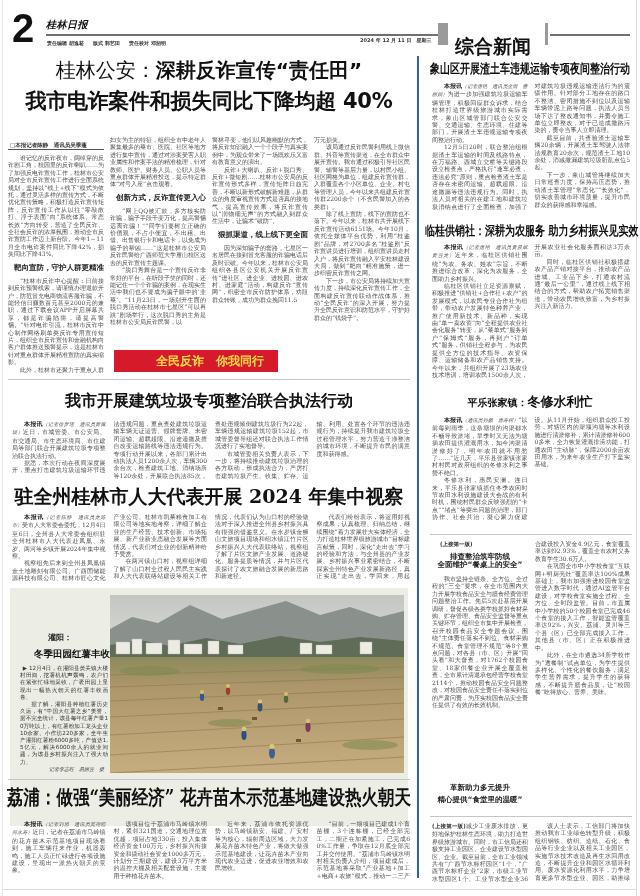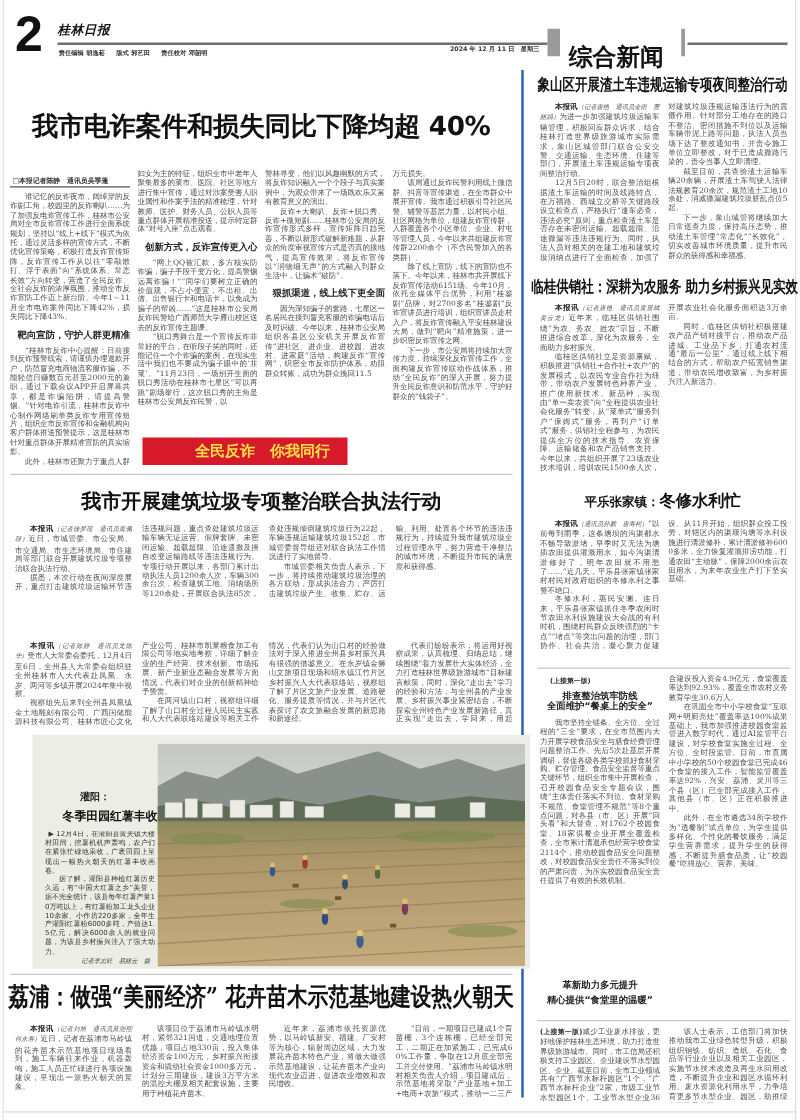--- a/index.html
+++ b/index.html
@@ -52,21 +52,21 @@
 .h-r1{left:425px;top:60px;width:210px;font-size:10px;line-height:13px;transform:scaleY(1.3);transform-origin:top}
 .h-r2{left:425px;top:222px;width:210px;font-size:10px;line-height:13px;transform:scaleY(1.3);transform-origin:top}
 .h-r3{left:425px;top:393px;width:210px;font-size:13px;line-height:17px}
 .h-r3 .pre{font-size:10px}
 
 
 .banner{left:114px;top:350px;width:164px;height:22px;background:#d6192b;color:#fde047;font:700 12px/22px "DejaVu Sans",sans-serif;padding-left:42px;white-space:nowrap}
 .banner .r{margin-left:12px}
 
 
-.feat{left:26px;top:588px;width:398px;height:187px;background:#eceee6}
+.feat{left:10px;top:588px;width:398px;height:238px;background:#eceee6}
 .feat-place{left:0;top:44px;width:100px;text-align:center;font:700 8px/10px "DejaVu Serif",serif;color:#222}
 .feat-title{left:0;top:60px;width:100px;text-align:right;font:700 9.5px/12px "DejaVu Serif",serif;color:#111;white-space:nowrap}
 .feat-text{left:10px;top:77px;width:88px;height:100px;overflow:hidden;font:5.6px/7.2px "DejaVu Sans",sans-serif;color:#333;text-align:justify;word-break:break-all}
 .feat-text p{text-indent:2em}
 .feat-text p.first{text-indent:0.5em}
 .feat-credit{left:10px;top:178px;width:84px;text-align:right;font:italic 5px/7px "DejaVu Serif",serif;color:#444;white-space:nowrap}
 .photo{position:absolute;left:100px;top:7px}
 
 
 .cont-label{font-family:"DejaVu Sans",sans-serif;font-weight:700;font-size:5.5px;color:#333}
@@ -90,20 +90,23 @@
   <div class="a date">
     <span>2024 年 12 月 11 日</span><span class="wd">星期三</span>
   </div>
   <div class="a secbox"></div>
   <div class="a section-title">综合新闻</div>
   <div class="a secbar"></div>
   <div class="a hrule-r"></div>
 
   <div class="a blue-div"></div>
 
+  <div class="hl lead-h1">
+    <span class="pre">桂林公安：</span><span class="main">深耕反诈宣传“责任田”</span>
+  </div>
   <div class="hl lead-h2">我市电诈案件和损失同比下降均超 40%</div>
 
   <div class="body" style="left:8px;top:141px;width:96px;height:232px;">
     <div class="lead-byline">□本报记者陈静　通讯员吴季蓬</div>
     <p>谁记忆的反诈夜市，阔绰穿的反诈剧工角，校园里的反诈喇叭……为了加强反电诈宣传工作，桂林市公安局对全市反诈宣传工作进行全面系统规划，坚持以“线上+线下”模式为依托，通过灵活多样的宣传方式，不断优化宣传策略，积极打造反诈宣传矩阵，反诈宣传工作从以往“零敲散打、浮于表面”向“系统体系、常态长效”方向转变，营造了全民反诈、全社会反诈的浓厚氛围，推动全市反诈宣防工作迈上新台阶。今年1～11月全市电诈案件同比下降42%，损失同比下降43%。</p>
     <div class="sub">靶向宣防，守护人群更精准</div>
     <p>“桂林市反诈中心提醒：日前接到反诈预警线索，请谨慎办理退款开户，防范冒充电商物流客服诈骗，不能轻信日赚数百元甚至2000元的兼职，通过下载会议APP开启屏幕共享，都是诈骗陷阱，请提高警惕。”针对电诈引流，桂林市反诈中心制作网络刷单类反诈专用宣传短片，组织全市反诈宣传和金融机构向客户群体推送预警提示，这是桂林市针对重点群体开展精准宣防的真实缩影。</p>
     <p>此外，桂林市还聚力于重点人群的精准宣防，针对高发的冒充客服类诈骗受害人多以中老年</p>
   </div>
   <div class="body" style="left:110px;top:136px;width:96px;height:210px;">
@@ -131,20 +134,21 @@
 
   <div class="rule" style="left:8px;top:379px;width:402px;"></div>
 
   <div class="hl h-b">我市开展建筑垃圾专项整治联合执法行动</div>
   <div class="body cols4" style="left:12px;top:420px;width:398px;height:60px;">
     <p><b class="dl">本报讯</b><span class="byl">（记者徐梦瑶　通讯员黄佩琰）</span><span>近日，市城管委、市公安局、市交通局、市生态环境局、市住建局等部门联合开展建筑垃圾专项整治联合执法行动。</span></p>
     <p>据悉，本次行动在夜间深度展开，重点打击建筑垃圾运输环节违法违规问题，重点查处建筑垃圾运输车辆无证运营、假牌套牌、未密闭运输、超载超限、沿途遗撒及擅自改变运输路线等违法违规行为。专项行动开展以来，各部门累计出动执法人员1200余人次，车辆300余台次，检查建筑工地、消纳场所等120余处，开展联合执法85次，查处违规倾倒建筑垃圾行为22起，车辆违规运输建筑垃圾152起，市城管委督导组还对联合执法工作情况进行了实地督导。</p>
     <p>市城管委相关负责人表示，下一步，将持续推动建筑垃圾治理的各方联动，形成执法合力，严厉打击建筑垃圾产生、收集、贮存、运输、利用、处置各个环节的违法违规行为，持续提升我市建筑垃圾全过程管理水平，努力营造干净整洁的城市环境，不断提升市民的满意度和获得感。</p>
   </div>
 
+  <div class="hl h-c">驻全州桂林市人大代表开展 2024 年集中视察</div>
   <div class="body cols4" style="left:12px;top:513px;width:398px;height:74px;">
     <p><b class="dl">本报讯</b><span class="byl">（记者陈静　通讯员龙陈华）</span><span>受市人大常委会委托，12月4日至6日，全州县人大常委会组织驻全州桂林市人大代表赴凤凰、永岁、两河等乡镇开展2024年集中视察。</span></p>
     <p>视察组先后来到全州县凤凰镇金土地雕刻有限公司、广西国储能源科技有限公司、桂林市匠心文化产业公司、桂林市凯莱粮食加工有限公司等地实地考察，详细了解企业的生产经营、技术创新、市场拓展、新产业新业态融合发展等方面情况，代表们对企业的创新精神给予赞赏。</p>
     <p>在两河镇山口村，视察组详细了解了山口村全过程人民民主实践和人大代表联络站建设等相关工作情况，代表们认为山口村的经验做法对于深入推进全州县乡村振兴具有很强的借鉴意义。在永岁镇金狮山文旅项目现场和绍水镇江竹片区乡村振兴人大代表联络站，视察组了解了片区文旅产业发展、道路硬化、服务提质等情况，并与片区代表探讨了农文旅融合发展的新思路和新途径。</p>
     <p>代表们纷纷表示，将运用好视察成果，认真梳理、归纳总结，继续围绕“着力发展壮大实体经济，全力打造桂林世界级旅游城市”目标建言献策，同时，深化“走出去”学习的经验和方法，与全州县的产业发展、乡村振兴事业紧密结合，不断探索全州特色产业发展新路径，真正实现“走出去，学回来，用起来”，为推动桂林市和全州县经济社会发展贡献力量。</p>
   </div>
 
   <div class="a feat">
     <div class="a feat-place">灌阳：</div>
     <div class="a feat-title">冬季田园红薯丰收</div>

